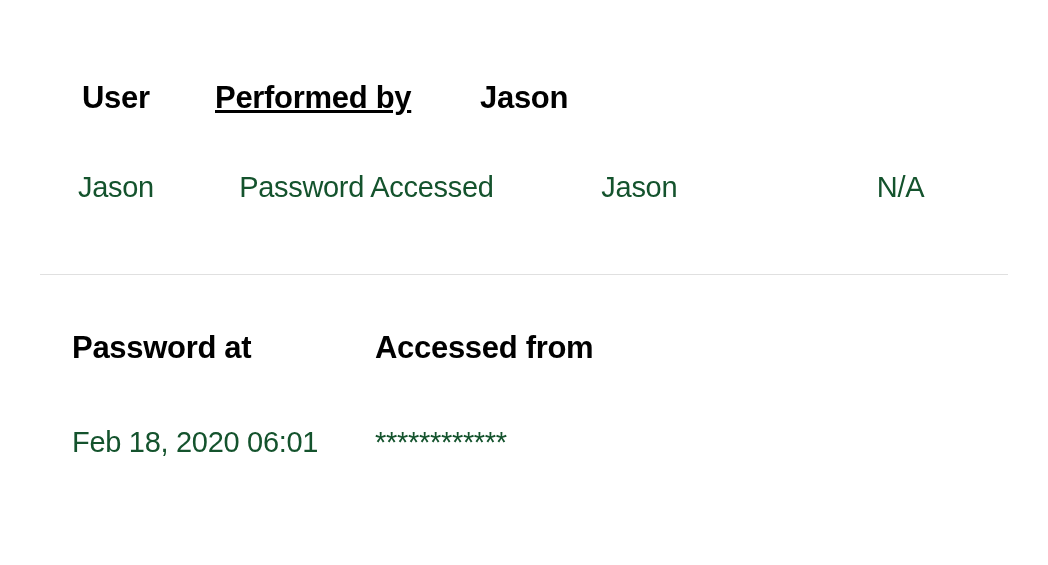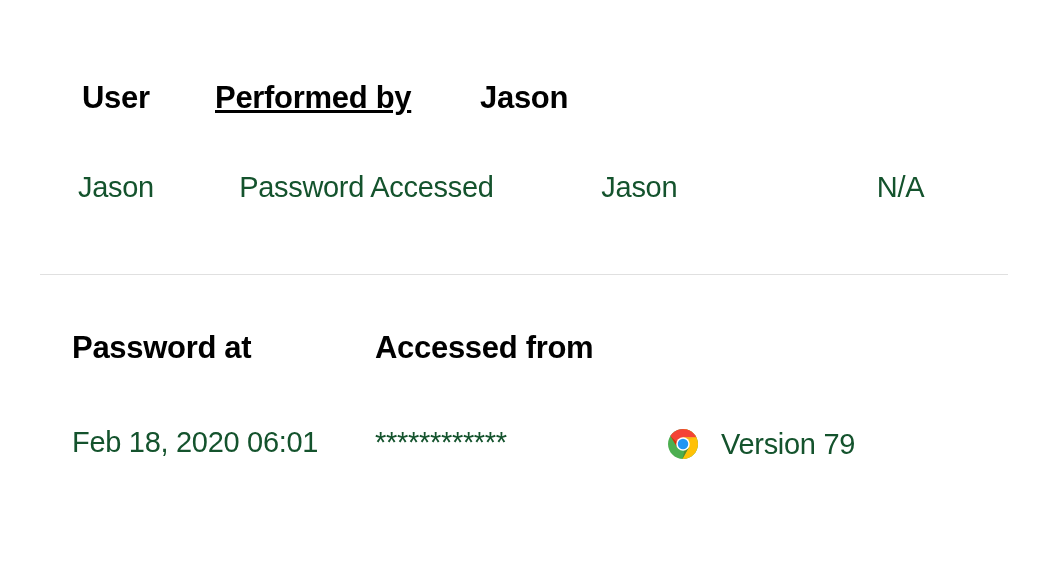--- a/index.html
+++ b/index.html
@@ -125,31 +125,15 @@
         <span class="header-label">Accessed from</span>
       </div>
     </div>
     <div class="row bottom-value-row">
       <div class="col col-performedat-v">
         <span class="value-text">Feb 18, 2020 06:01</span>
       </div>
       <div class="col col-ip-v">
         <span class="value-text">************</span>
       </div>
-      <div class="col col-performedfrom-v">
-        <div class="chrome-wrapper">
-          <svg class="chrome-icon" viewBox="0 0 48 48">
-            <circle cx="24" cy="24" r="23" fill="#fff" stroke="#e0e0e0" stroke-width="0"></circle>
-            <path fill="#4CAF50" d="M44,24c0,11.044-8.956,20-20,20S4,35.044,4,24S12.956,4,24,4S44,12.956,44,24z"></path>
-            <path fill="#FFC107" d="M24,4v20l8,4l-8.843,16c0.317,0,0.526,0,0.843,0c11.053,0,20-8.947,20-20S35.053,4,24,4z"></path>
-            <path fill="#F44336" d="M41.84,15H24v13l-3-1L7.16,13.26H7.14C10.68,7.69,16.91,4,24,4C31.8,4,38.55,8.48,41.84,15z"></path>
-            <path fill="#DD2C00" d="M7.158,13.264l8.843,14.862L21,27L7.158,13.264z"></path>
-            <path fill="#558B2F" d="M23.157,44l8.934-16.059L28,25L23.157,44z"></path>
-            <path fill="#F9A825" d="M41.865,15H24l-1.579,4.58L41.865,15z"></path>
-            <circle fill="#FFF" cx="24" cy="24" r="9"></circle>
-            <circle fill="#2196F3" cx="24" cy="24" r="7"></circle>
-          </svg>
-          <span class="value-text">Version 79</span>
-        </div>
-      </div>
     </div>
   </div>
 </div>
 
 </body></html>

